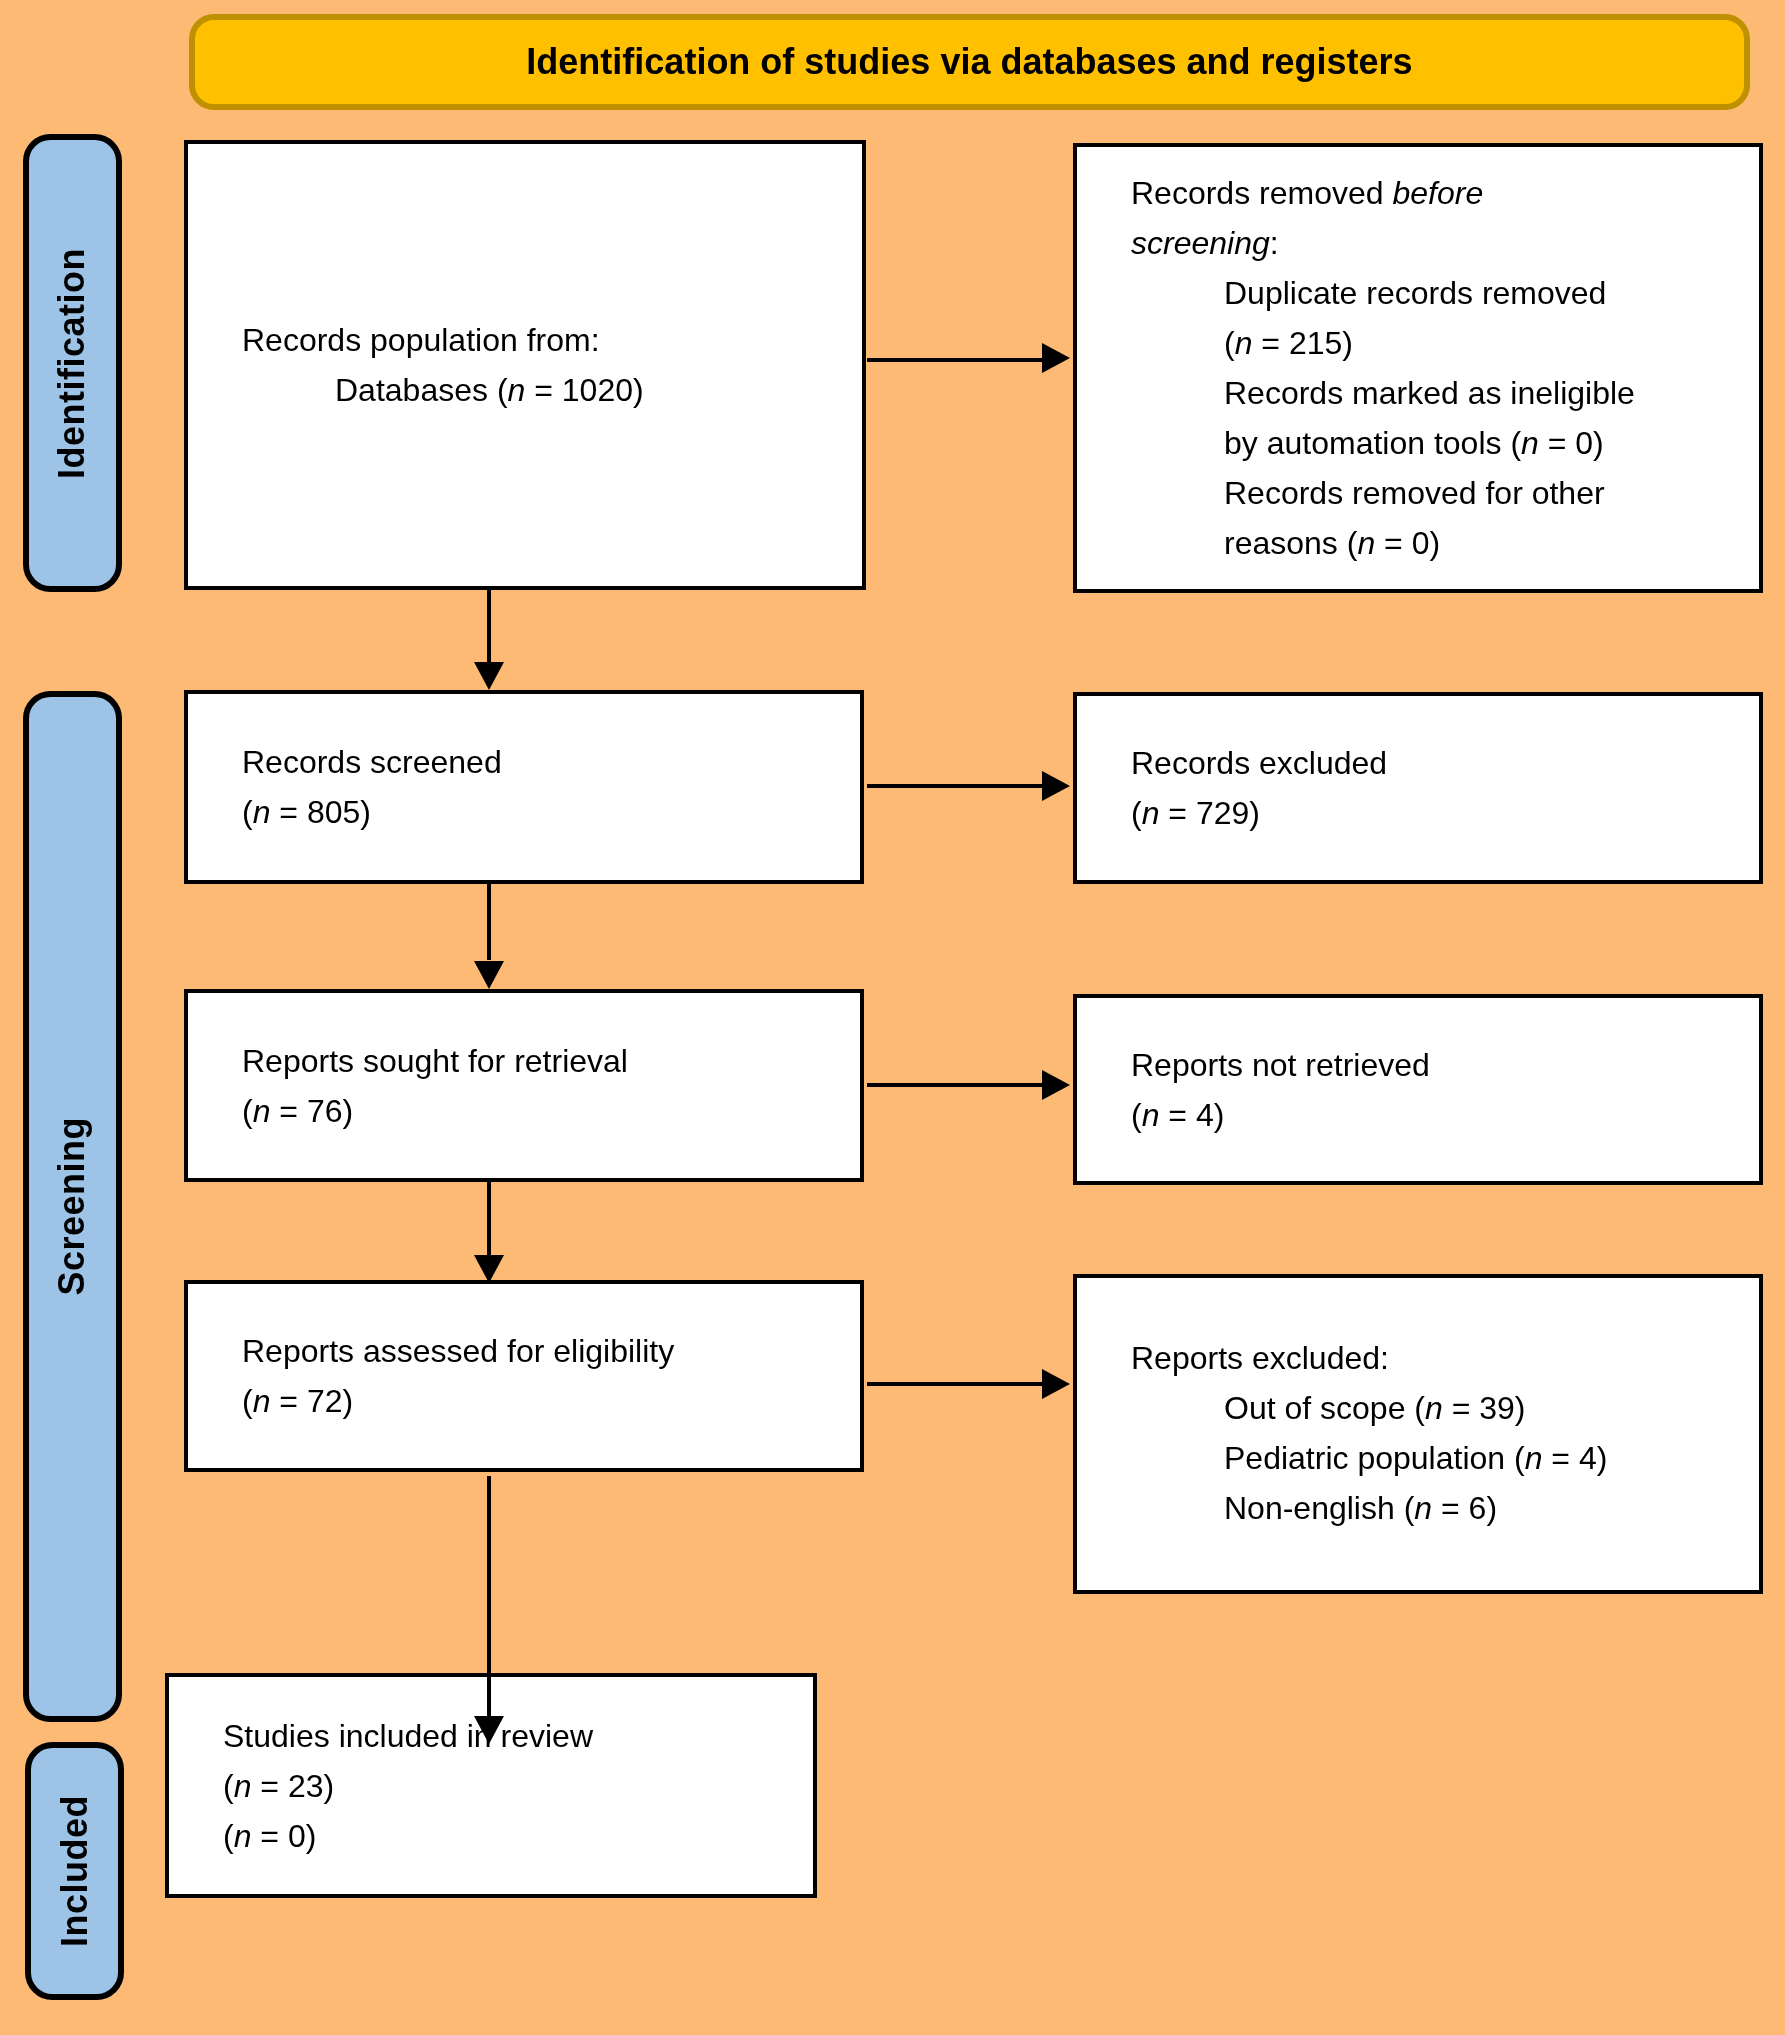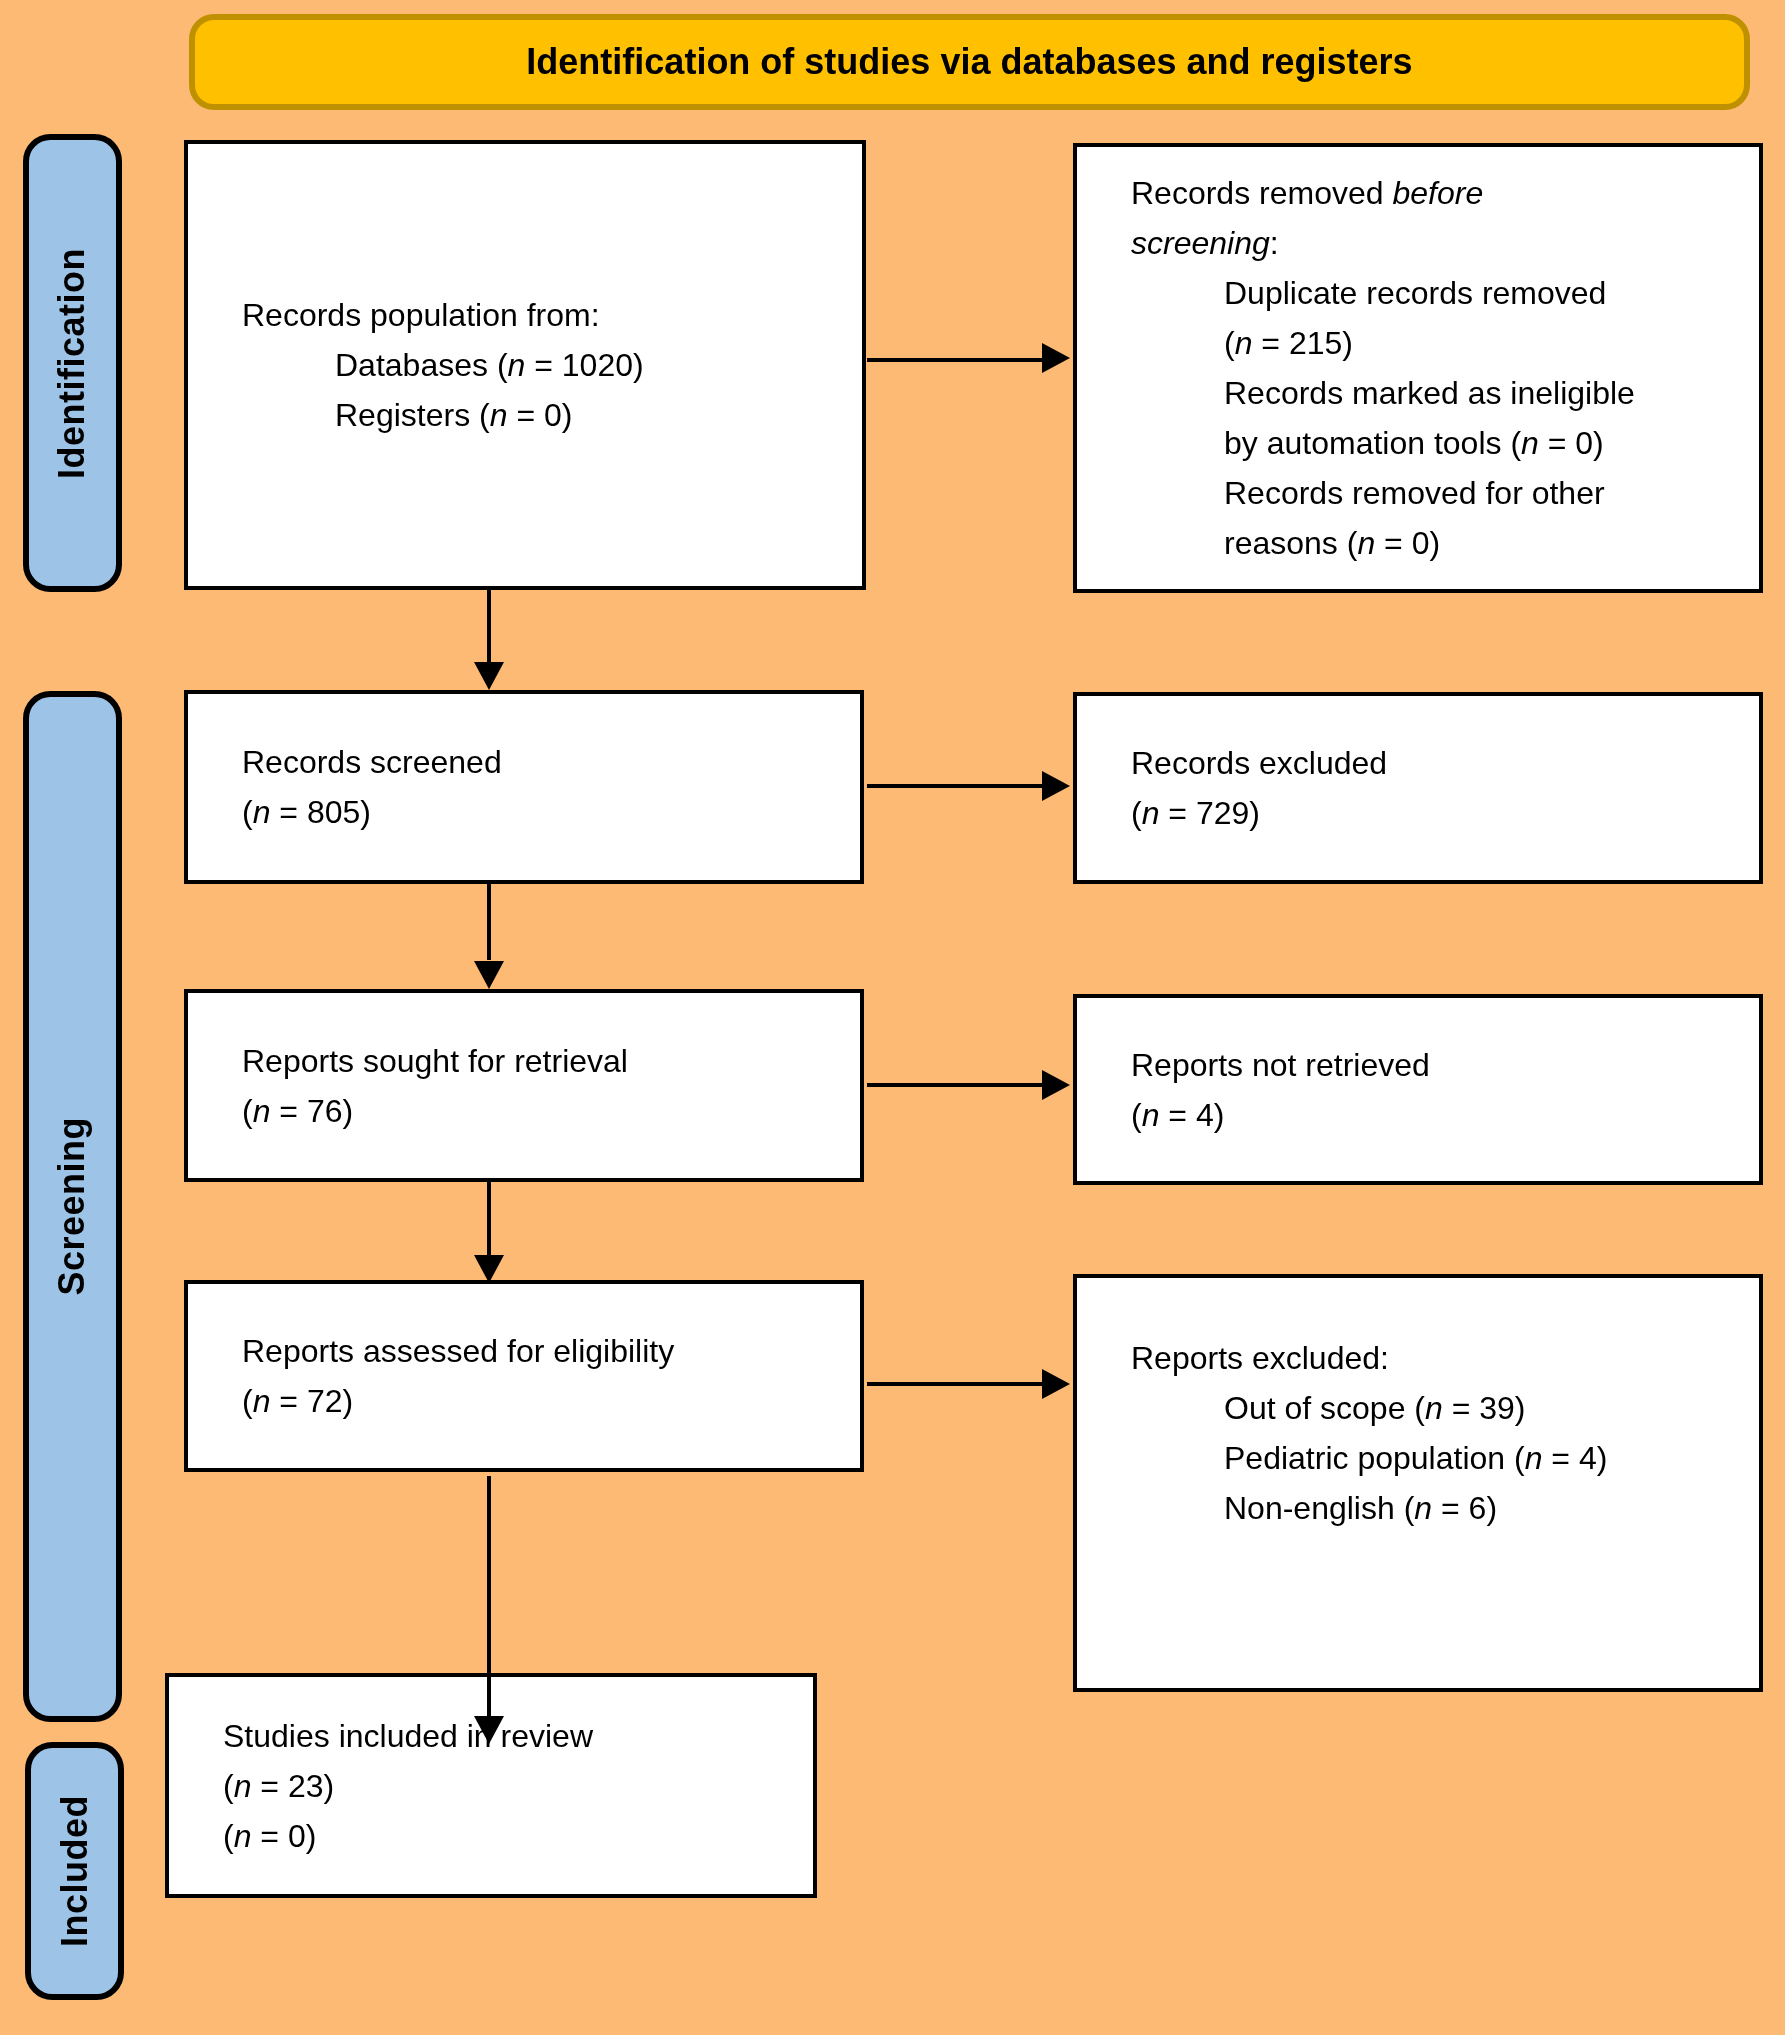--- a/index.html
+++ b/index.html
@@ -34,21 +34,21 @@
   .fbox .line{white-space:nowrap;}
   .fbox .line.indent{padding-left:93px;}
   .fbox.top-align{justify-content:flex-start;padding-top:55px;}
   .box-records-identified{left:184px;top:140px;width:682px;height:450px;}
   .box-records-removed{left:1073px;top:143px;width:690px;height:450px;}
   .box-records-screened{left:184px;top:690px;width:680px;height:194px;}
   .box-records-excluded{left:1073px;top:692px;width:690px;height:192px;}
   .box-reports-sought{left:184px;top:989px;width:680px;height:193px;}
   .box-reports-not-retrieved{left:1073px;top:994px;width:690px;height:191px;}
   .box-reports-assessed{left:184px;top:1280px;width:680px;height:192px;}
-  .box-reports-excluded{left:1073px;top:1274px;width:690px;height:418px;}
+  .box-reports-excluded{left:1073px;top:1274px;width:690px;height:320px;}
   .box-studies-included{left:165px;top:1673px;width:652px;height:225px;}
   .shaft-h{position:absolute;height:4.4px;background:#000000;left:867px;width:177px;}
   .head-r{
     position:absolute;width:0;height:0;left:1042px;
     border-top:15px solid transparent;border-bottom:15px solid transparent;
     border-left:28.5px solid #000000;
   }
   .shaft-v{position:absolute;width:4.4px;background:#000000;left:487px;}
   .head-d{
     position:absolute;width:0;height:0;left:474px;
@@ -72,21 +72,20 @@
   <div class="stage stage-screening">
     <span class="vtext">Screening</span>
   </div>
   <div class="stage stage-included">
     <span class="vtext">Included</span>
   </div>
 
   <div class="fbox box-records-identified">
       <div class="line"><span>Records population from:</span></div>
       <div class="line indent"><span>Databases (</span><i>n</i><span> = 1020)</span></div>
-      <div class="line indent"><span>Registers (</span><i>n</i><span> = 0)</span></div>
     </div>
   <div class="fbox box-records-removed">
       <div class="line"><span>Records removed </span><i>before</i></div>
       <div class="line"><i>screening</i><span>:</span></div>
       <div class="line indent"><span>Duplicate records removed</span></div>
       <div class="line indent"><span>(</span><i>n</i><span> = 215)</span></div>
       <div class="line indent"><span>Records marked as ineligible</span></div>
       <div class="line indent"><span>by automation tools (</span><i>n</i><span> = 0)</span></div>
       <div class="line indent"><span>Records removed for other</span></div>
       <div class="line indent"><span>reasons (</span><i>n</i><span> = 0)</span></div>

